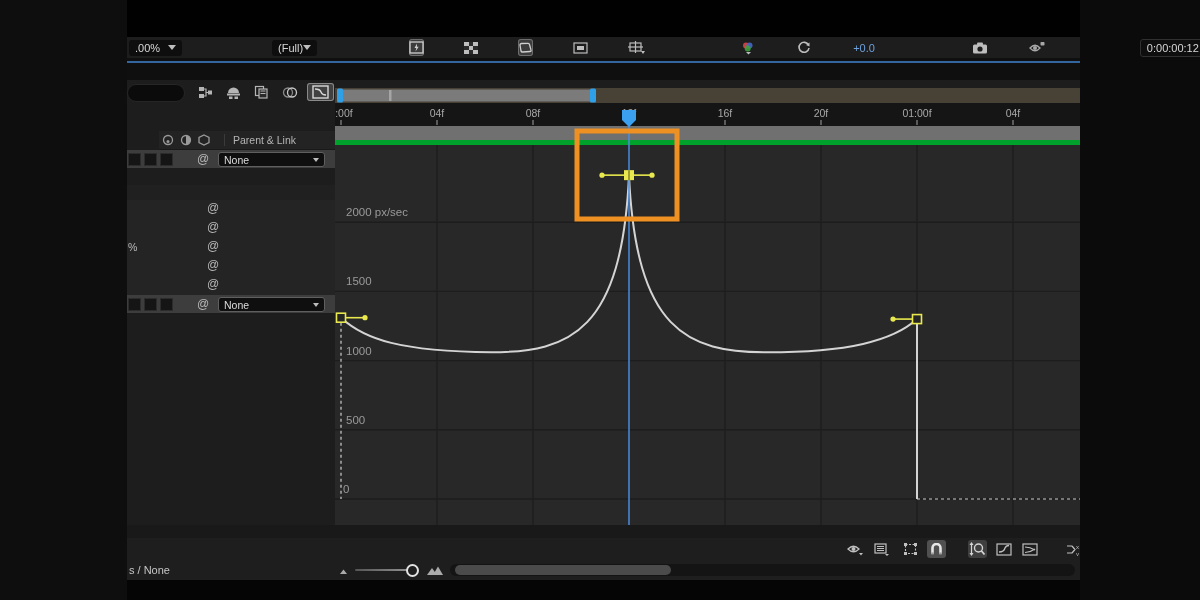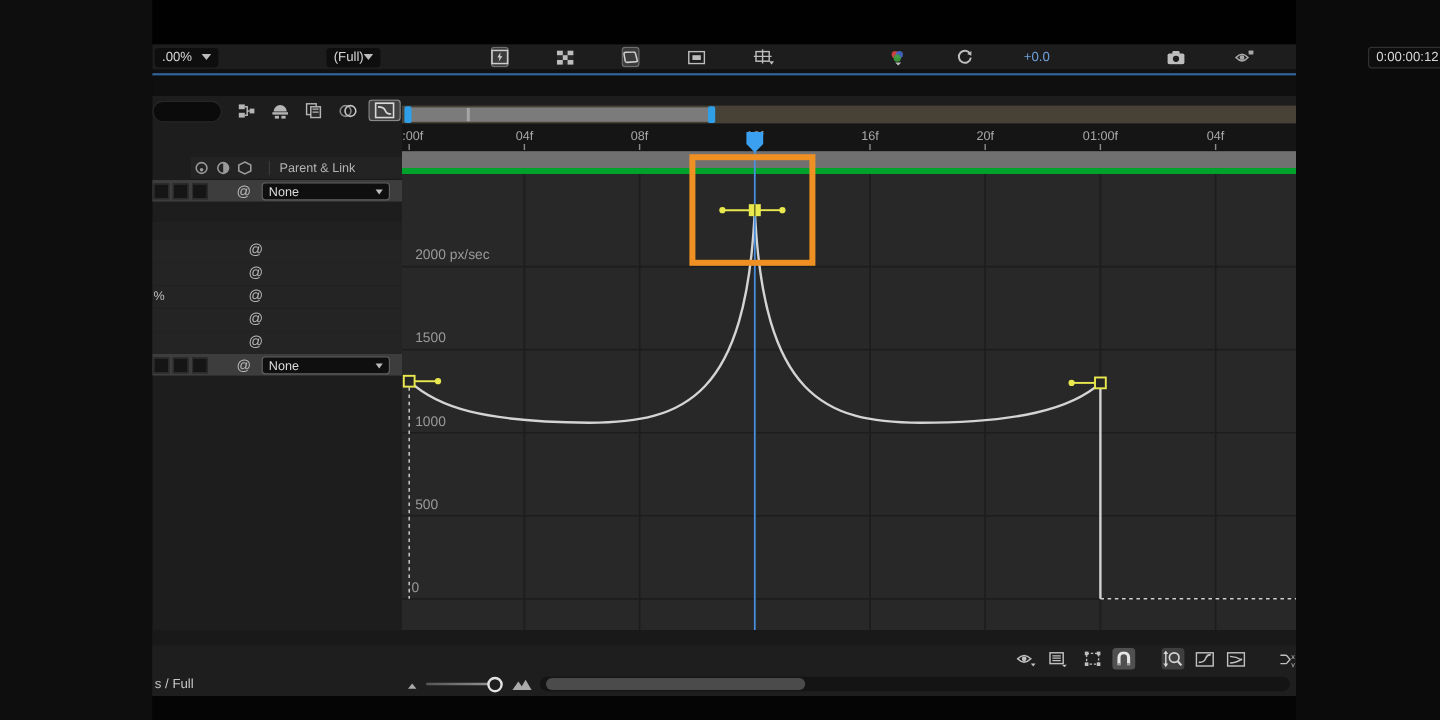--- a/index.html
+++ b/index.html
@@ -390,21 +390,21 @@
       <div class="ge-ico" style="margin-left:26px;margin-right:-4px;">
         <svg width="18" height="13" viewBox="0 0 18 13">
           <path d="M1,3 L6,3 M1,10 L6,10 M6,3 L9,6.5 L6,10" fill="none" stroke="#c0c0c0" stroke-width="1.2"></path>
           <text x="10" y="6" font-size="6" fill="#c0c0c0">x</text>
           <text x="10" y="12.5" font-size="6" fill="#c0c0c0">y</text>
         </svg>
       </div>
     </div>
 
     <div class="bottom-bar">
-      <span class="modes-label">s / Full</span>
+      <span class="modes-label">s / None</span>
       <svg width="13" height="8" viewBox="0 0 13 8" style="position:absolute;left:210px;top:7px;">
         <polygon points="3,7 6.5,2.5 10,7" fill="#aaaaaa"></polygon>
       </svg>
       <div class="zoom-slider-track"></div>
       <div class="zoom-knob"></div>
       <svg width="18" height="11" viewBox="0 0 18 11" style="position:absolute;left:299px;top:5px;">
         <polygon points="1,10 6,3 11,10" fill="#aaaaaa"></polygon>
         <polygon points="7,10 12,1.5 17,10" fill="#aaaaaa"></polygon>
       </svg>
       <div class="hscroll">

